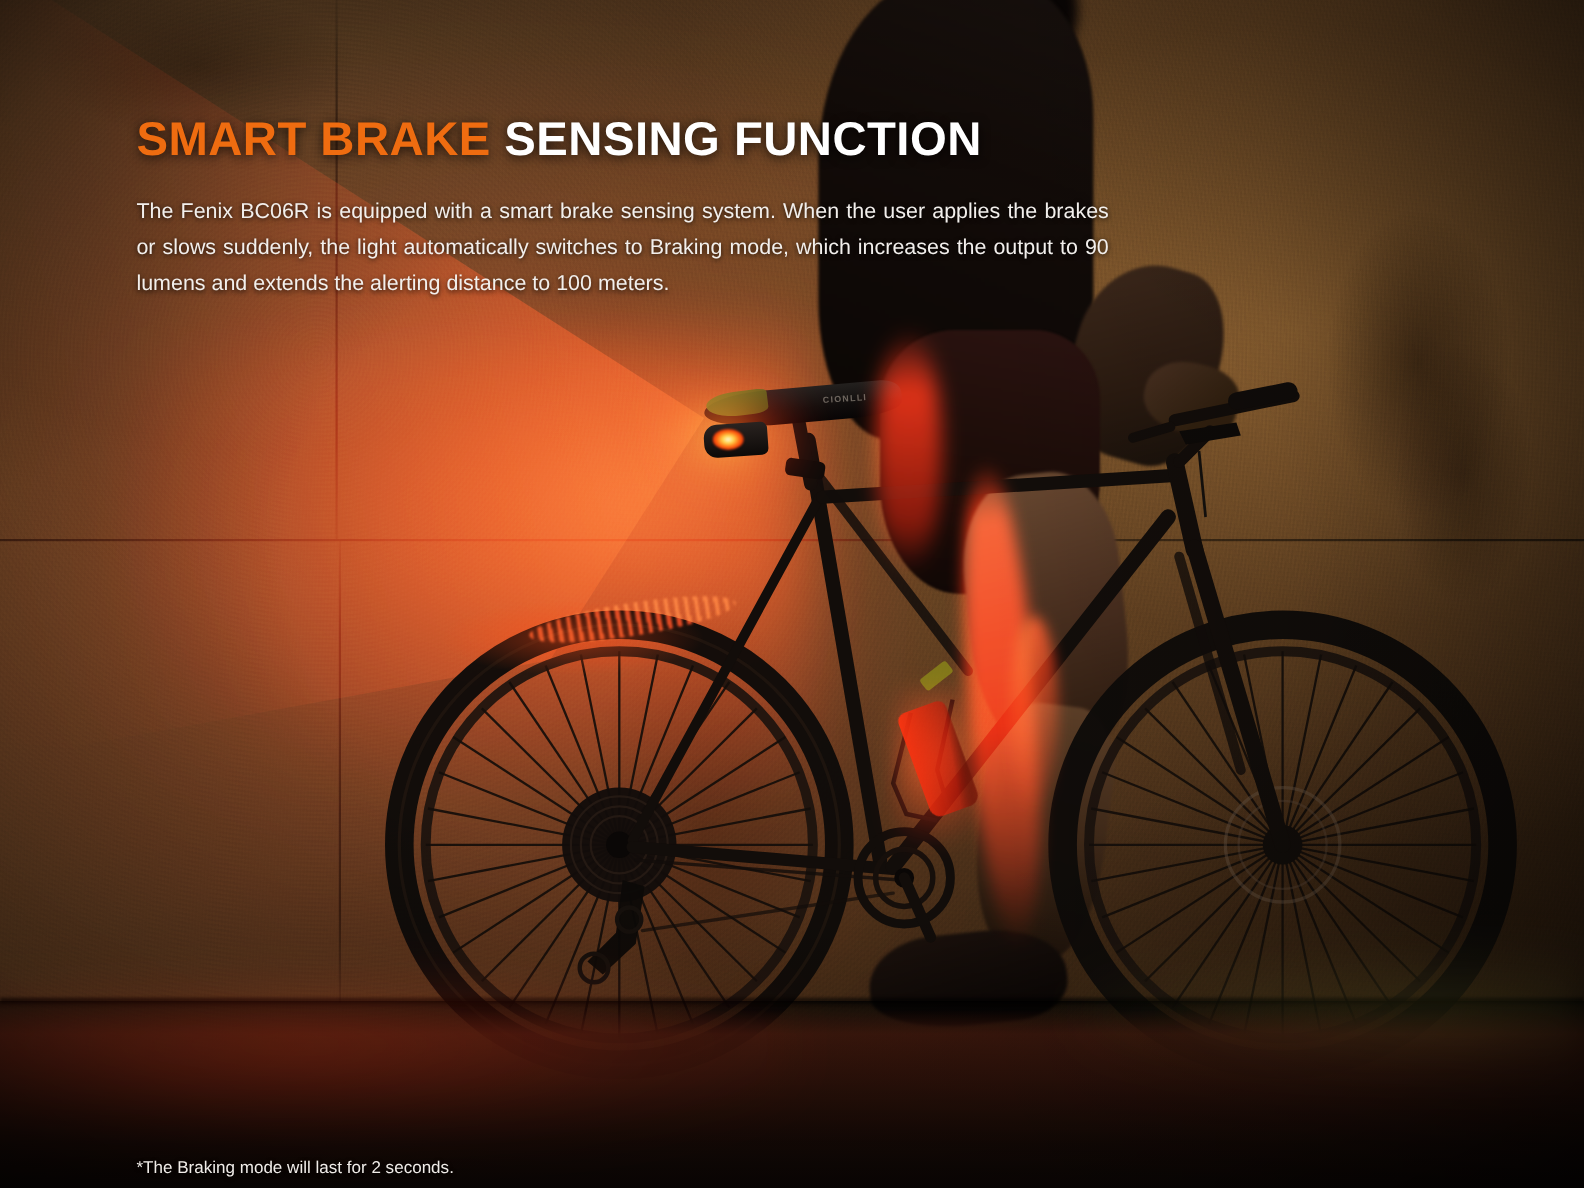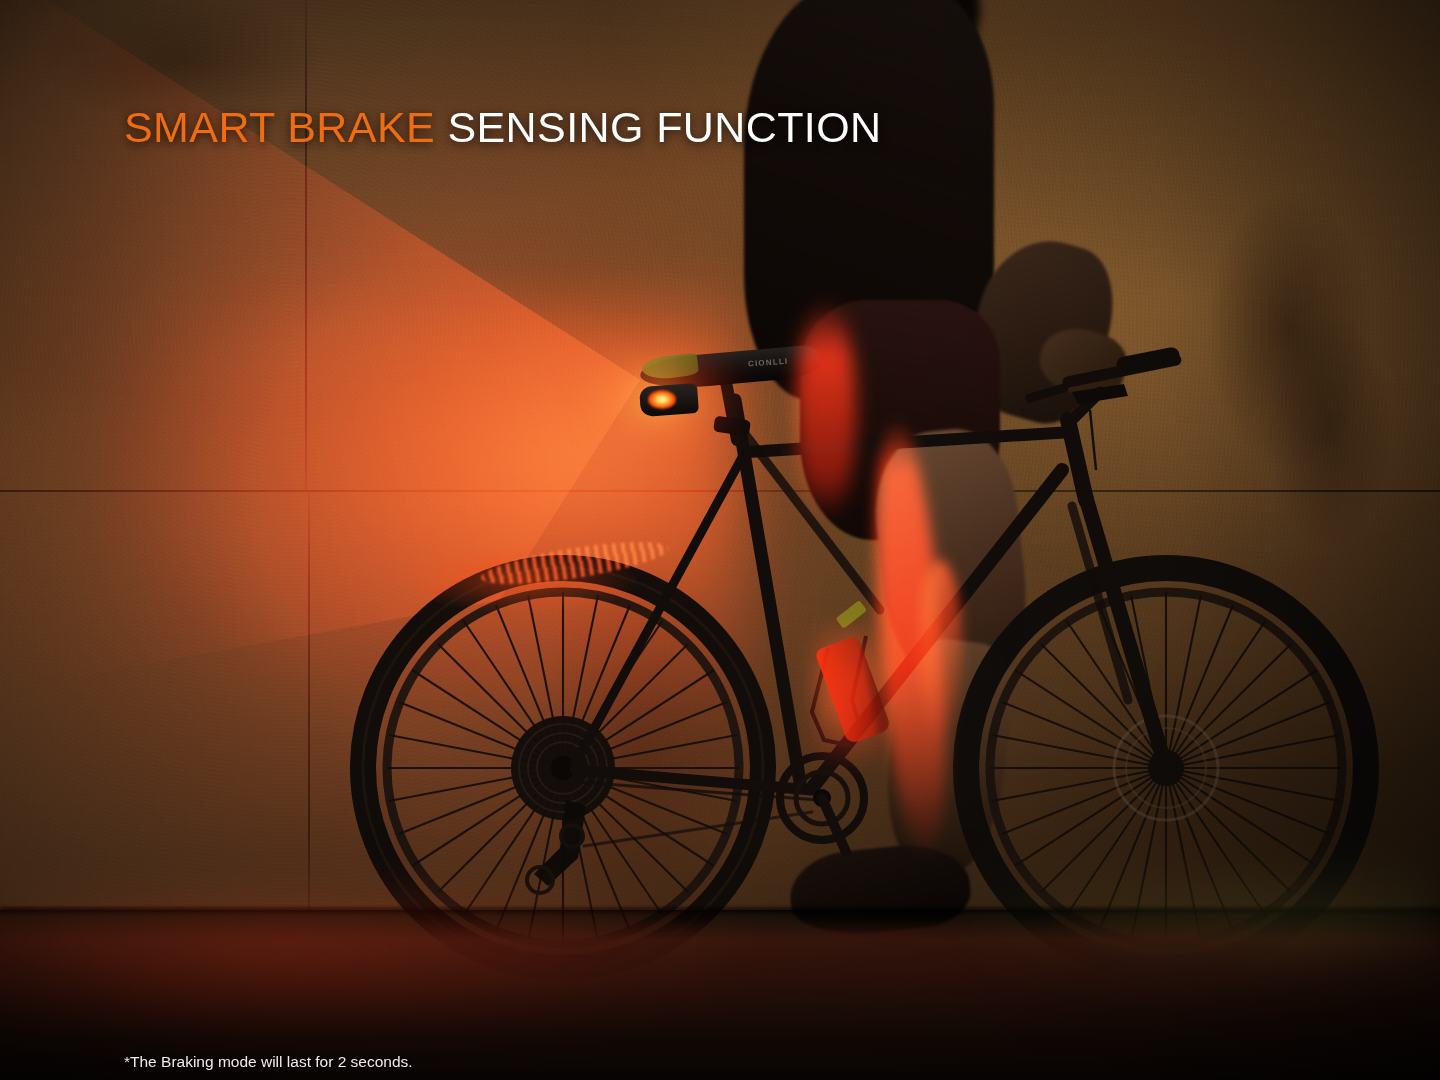--- a/index.html
+++ b/index.html
@@ -240,21 +240,21 @@
     background:radial-gradient(ellipse 1150px 800px at 50% 46%, rgba(0,0,0,0) 40%, rgba(0,0,0,0.35) 78%, rgba(0,0,0,0.72) 100%);
   }
   .darkright {
     background:linear-gradient(90deg, rgba(0,0,0,0) 62%, rgba(0,0,0,0.1) 80%, rgba(0,0,0,0.3) 100%);
   }
 
   
   .copy { position:absolute; left:124px; top:104px; width:920px; z-index:40; }
   .headline {
     font-size:43px;
-    font-weight:normal;
+    font-weight:bold;
     letter-spacing:0.4px;
     line-height:1.08;
     white-space:nowrap;
     text-shadow:0 2px 10px rgba(0,0,0,.75);
   }
   .headline .hl-accent { color:#ef6c10; }
   .headline .hl-plain  { color:#ffffff; }
 
   .body-copy {
     margin-top:26px;
@@ -481,17 +481,18 @@
   <div class="floor-olive"></div>
 
   <div class="layer darkright"></div>
   <div class="layer vignette"></div>
 
   <div class="copy">
     <div class="headline">
       <span class="hl-accent">SMART BRAKE</span>
       <span class="hl-plain">SENSING FUNCTION</span>
     </div>
+    <p class="body-copy">The Fenix BC06R is equipped with a smart brake sensing system. When the user applies the brakes or slows suddenly, the light automatically switches to Braking mode, which increases the output to 90 lumens and extends the alerting distance to 100 meters.</p>
   </div>
 
   <div class="footnote">*The Braking mode will last for 2 seconds.</div>
 
 </div>
 
 </body></html>

